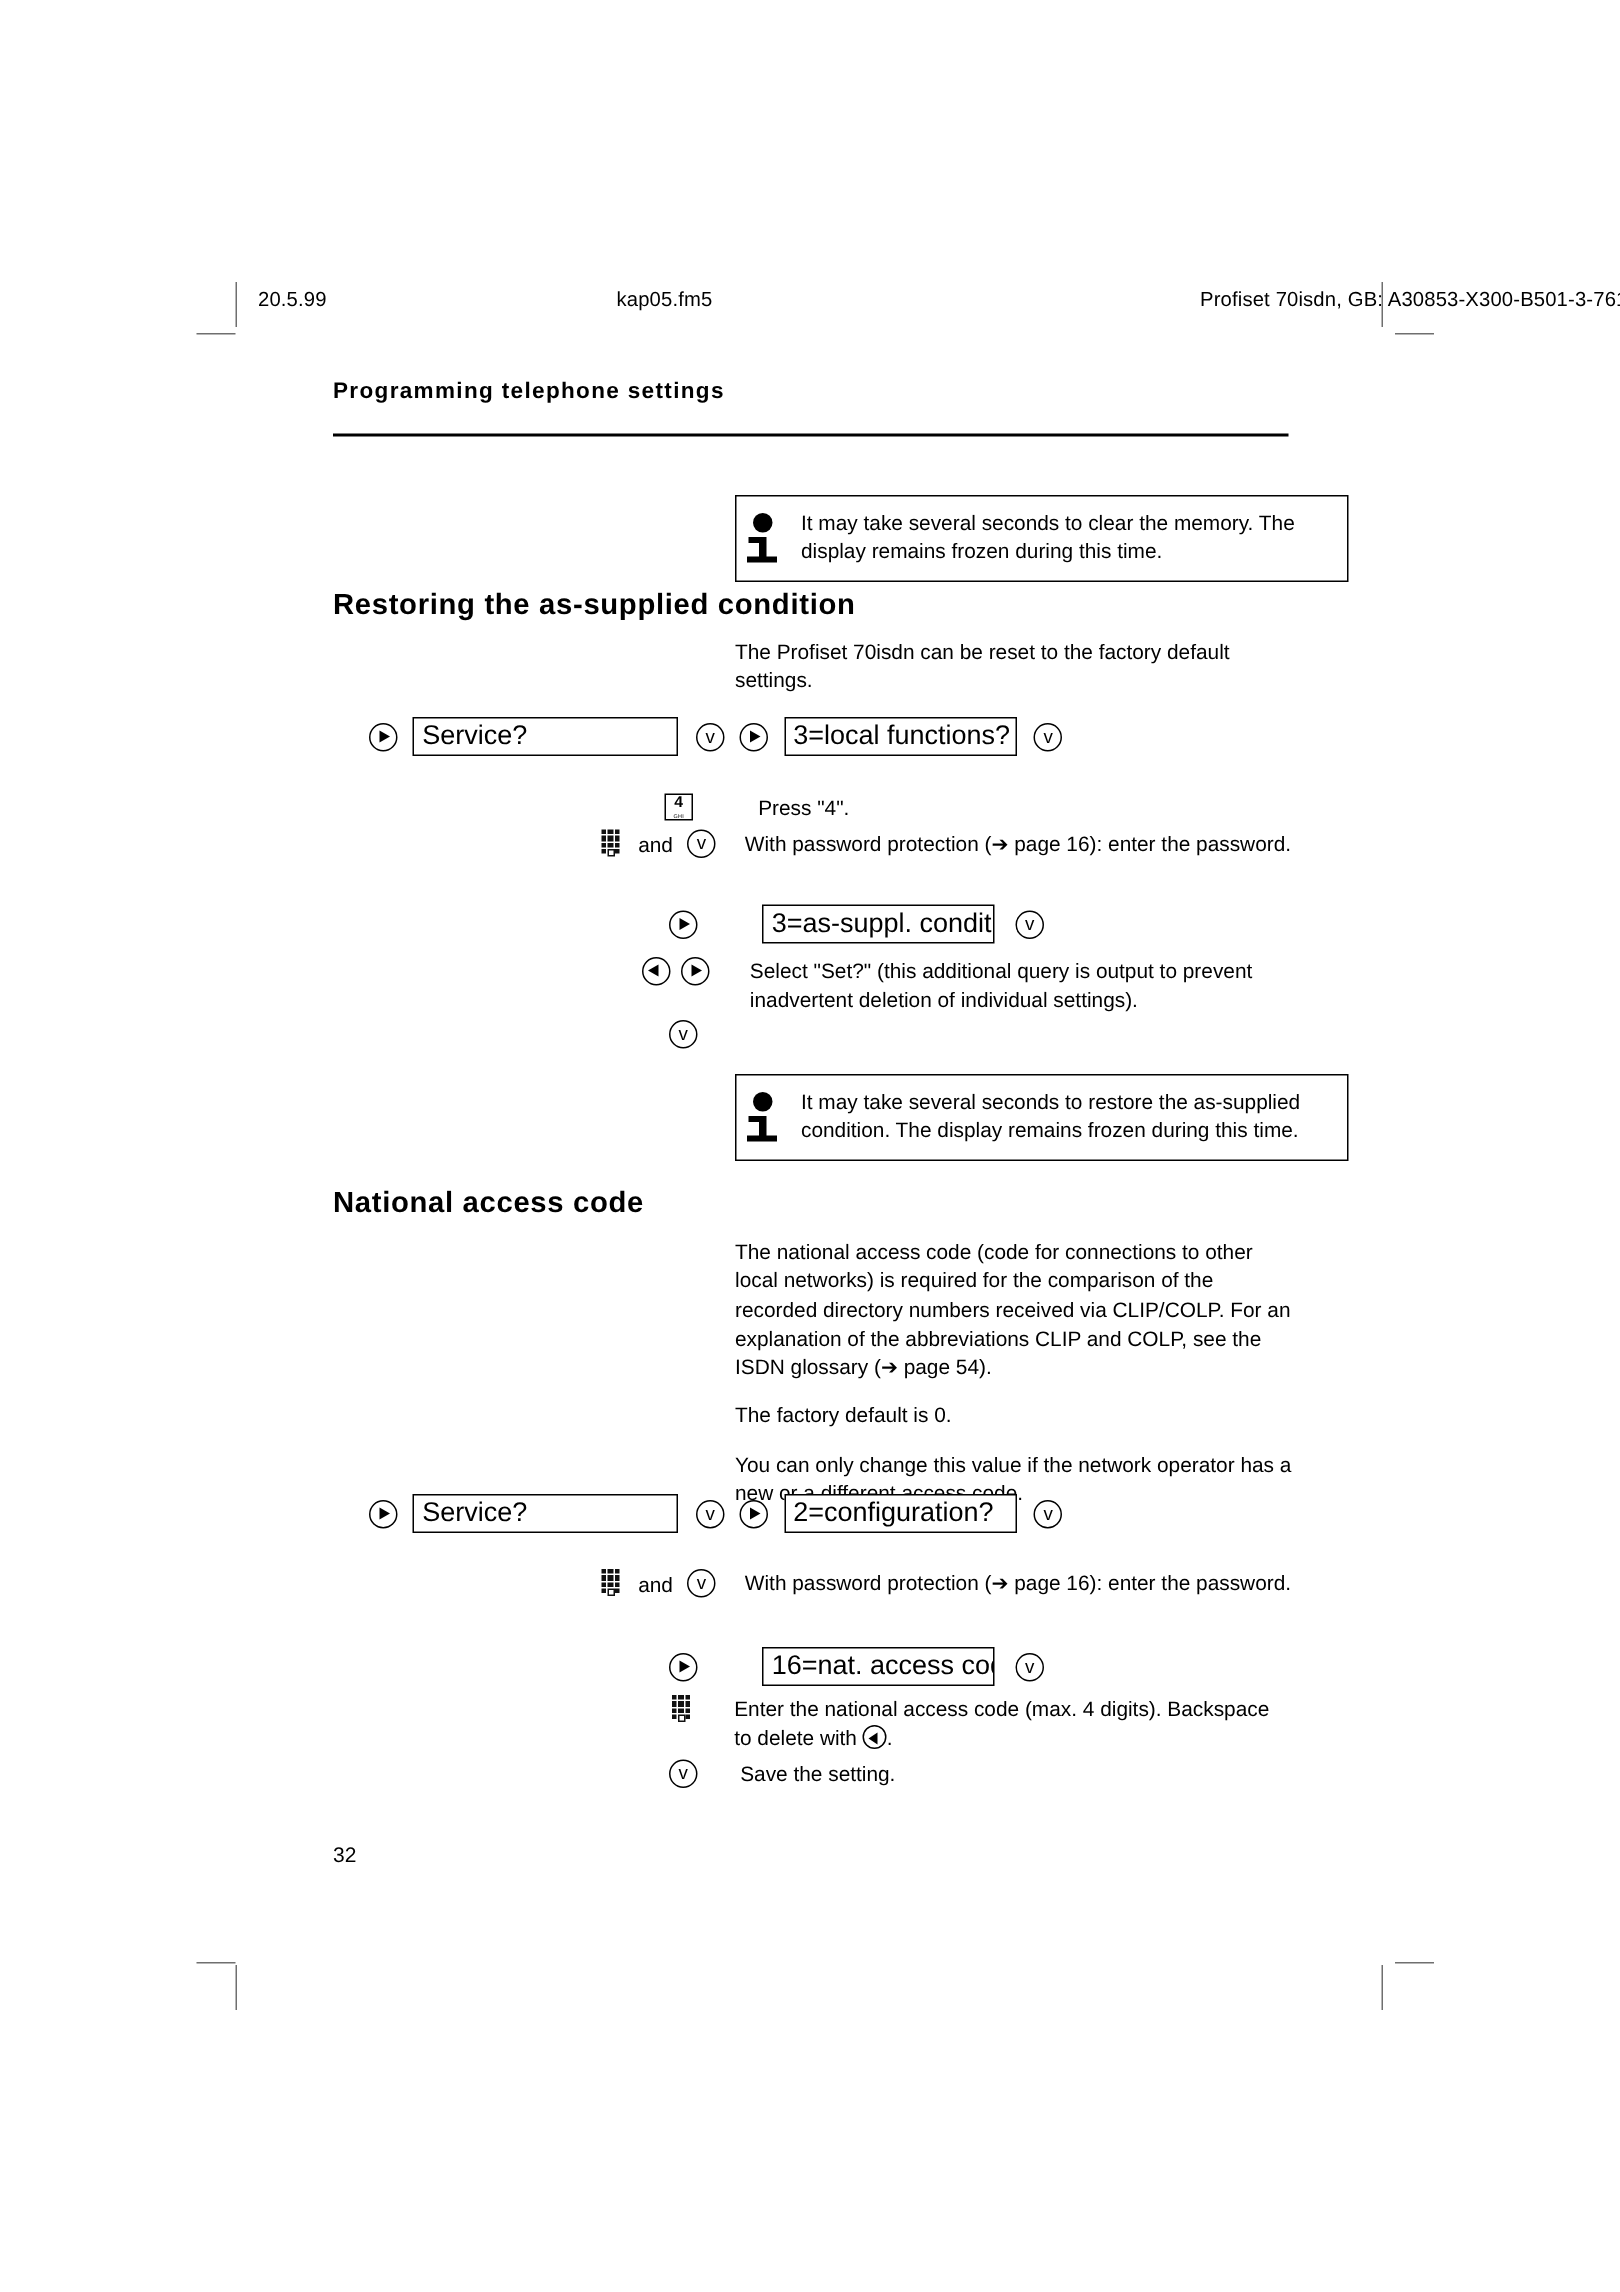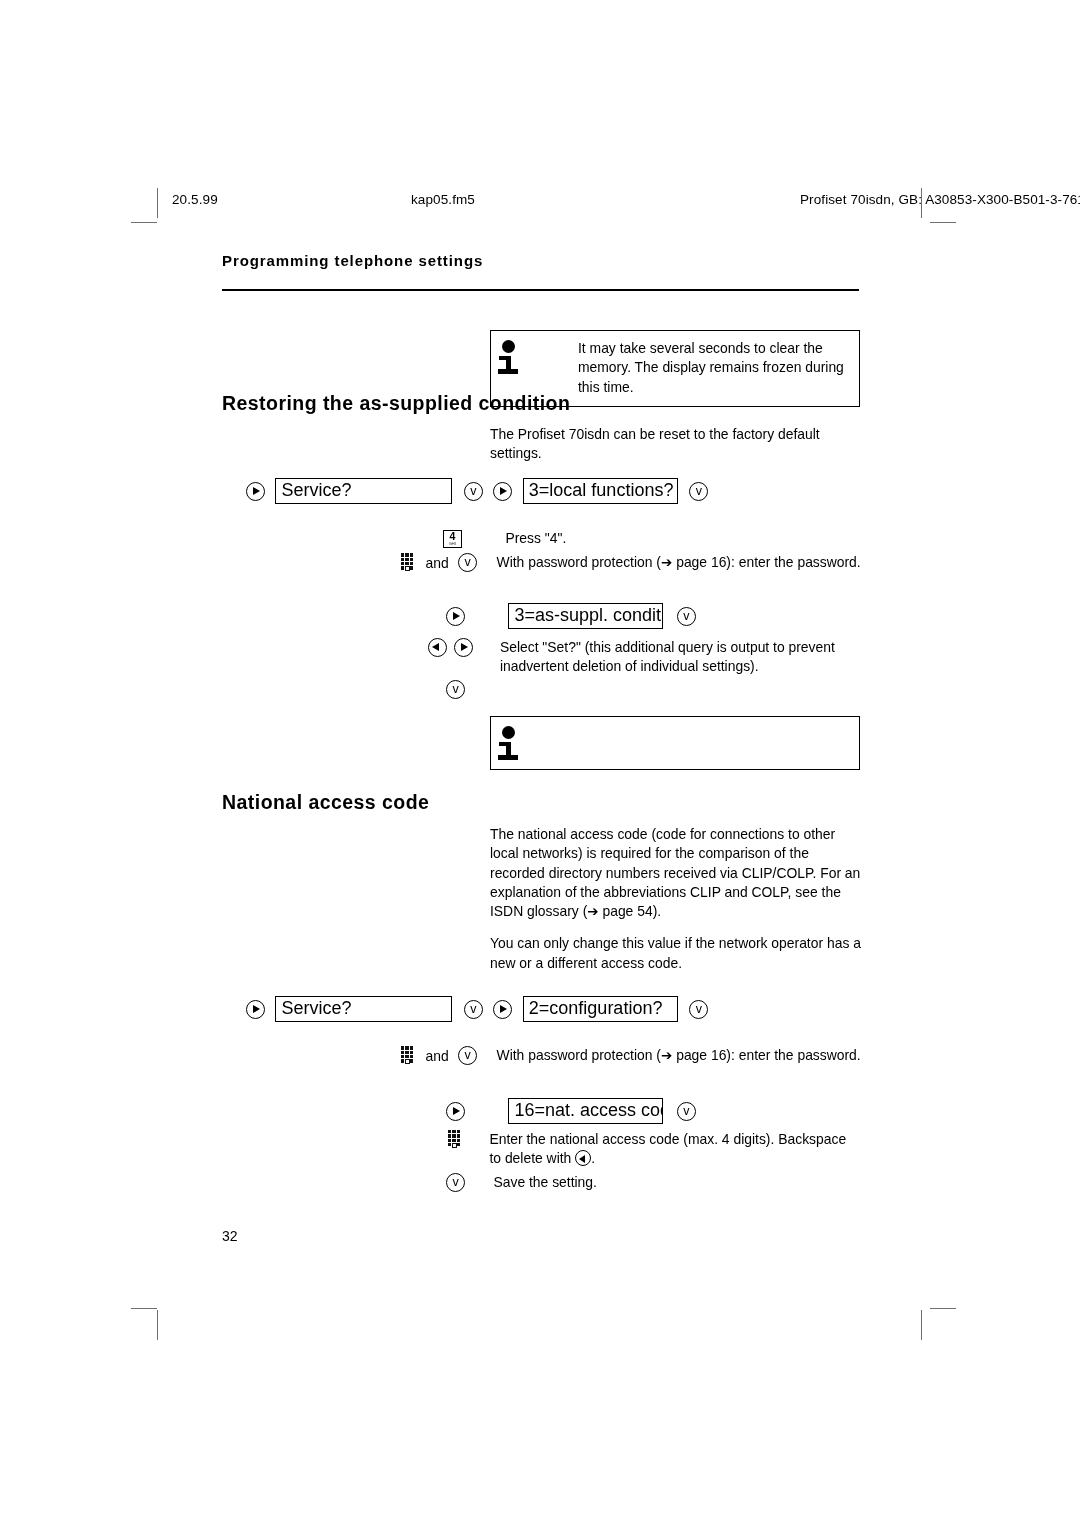--- a/index.html
+++ b/index.html
@@ -79,27 +79,26 @@
     position: absolute;
     left: 222px;
     top: 1228px;
     font-size: 14px;
   }
 
   
   .notebox {
     position: absolute;
     left: 490px;
-    width: 370px;
+    width: 409px;
     border: 1.3px solid #000;
     box-sizing: border-box;
     display: flex;
-    align-items: flex-start;
+    align-items: center;
     padding: 8px 9px 9px 7px;
-    gap: 44px;
   }
   .notebox .note-text {
     font-size: 13.9px;
     line-height: 19.3px;
     margin-left: 13px;
     flex: 1;
   }
 
   
   .icon-info {
@@ -329,26 +328,28 @@
   <span class="ic key-circle"><span class="chk">v</span></span>
 </div>
 
 <div class="notebox" style="top:716px;">
   <span class="icon-info">
     <span class="dot"></span>
       <span class="serif-top"></span>
       <span class="stem"></span>
       <span class="serif-bot"></span>
   </span>
+  <span class="note-text">It may take several seconds to restore the as-supplied condition. The display remains frozen during this time.</span>
 </div>
 
 <div class="h2" style="top:791px;">National access code</div>
 
 <div class="body-col" style="top:825px;">
   <p><span>The national access code (code for connections to other local networks) is required for the comparison of the recorded directory numbers received via CLIP/COLP. For an explanation of the abbreviations CLIP and COLP, see the ISDN glossary (</span><span class="arrowglyph">➔</span><span> page 54).</span></p>
+  <p>The factory default is 0.</p>
   <p>You can only change this value if the network operator has a new or a different access code.</p>
 </div>
 
 <div class="steprow" style="left:246px; top:996px;">
   <span class="ic key-circle"><span class="tri-r"></span></span>
   <span class="ic dispbox" style="width:177px; margin-left:6px;">Service?</span>
   <span class="ic key-circle" style="margin-left:7px;"><span class="chk">v</span></span>
   <span class="ic key-circle" style="margin-left:6px;"><span class="tri-r"></span></span>
   <span class="ic dispbox" style="width:155px; margin-left:6px;">2=configuration?</span>
   <span class="ic key-circle" style="margin-left:7px;"><span class="chk">v</span></span>

